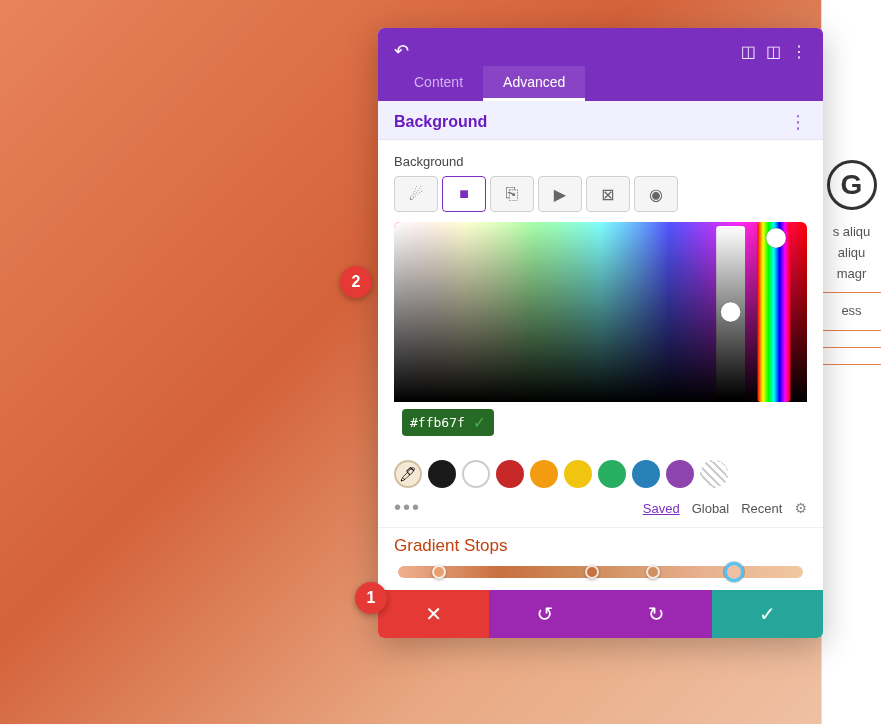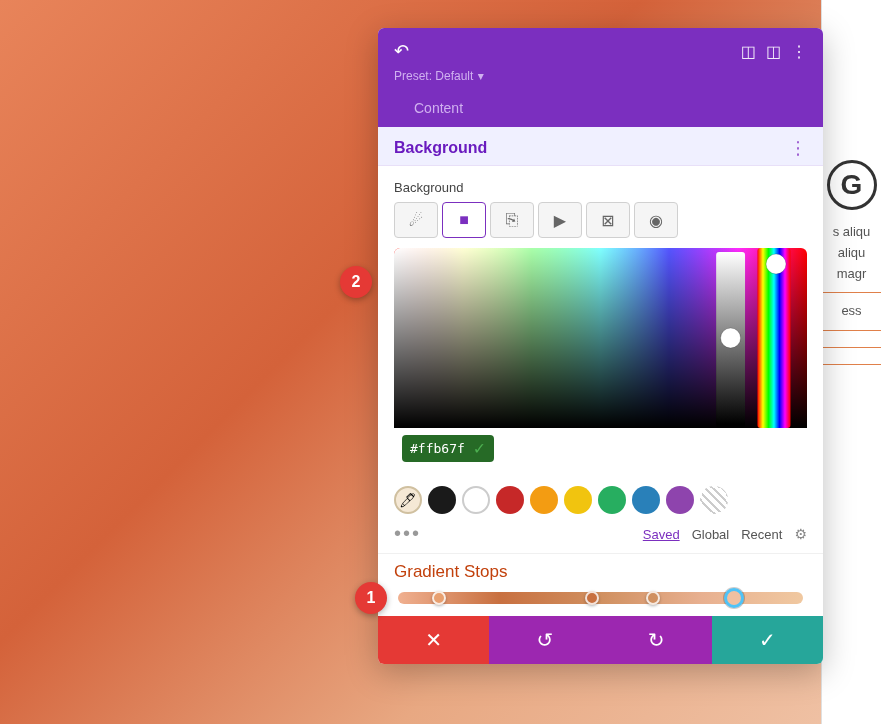--- a/index.html
+++ b/index.html
@@ -445,27 +445,26 @@
     <div class="panel-header-row">
       <div class="panel-title-group">
         <span class="back-icon">↶</span>
       </div>
       <div class="panel-header-icons">
         <span class="panel-header-icon">◫</span>
         <span class="panel-header-icon">◫</span>
         <span class="panel-header-icon">⋮</span>
       </div>
     </div>
-    <div class="preset-row">
-      <span class="preset-label">Preset: Default</span>
-      <span class="preset-label"> ▾</span>
-    </div>
     <div class="panel-tabs">
       <div class="panel-tab">
         <span>Content</span>
+      </div>
+      <div class="panel-tab active">
+        <span>Advanced</span>
       </div>
     </div>
   </div>
 
   <div class="panel-body">
 
     <div class="section-header">
       <span class="section-title">Background</span>
       <span class="section-dots">⋮</span>
     </div>

